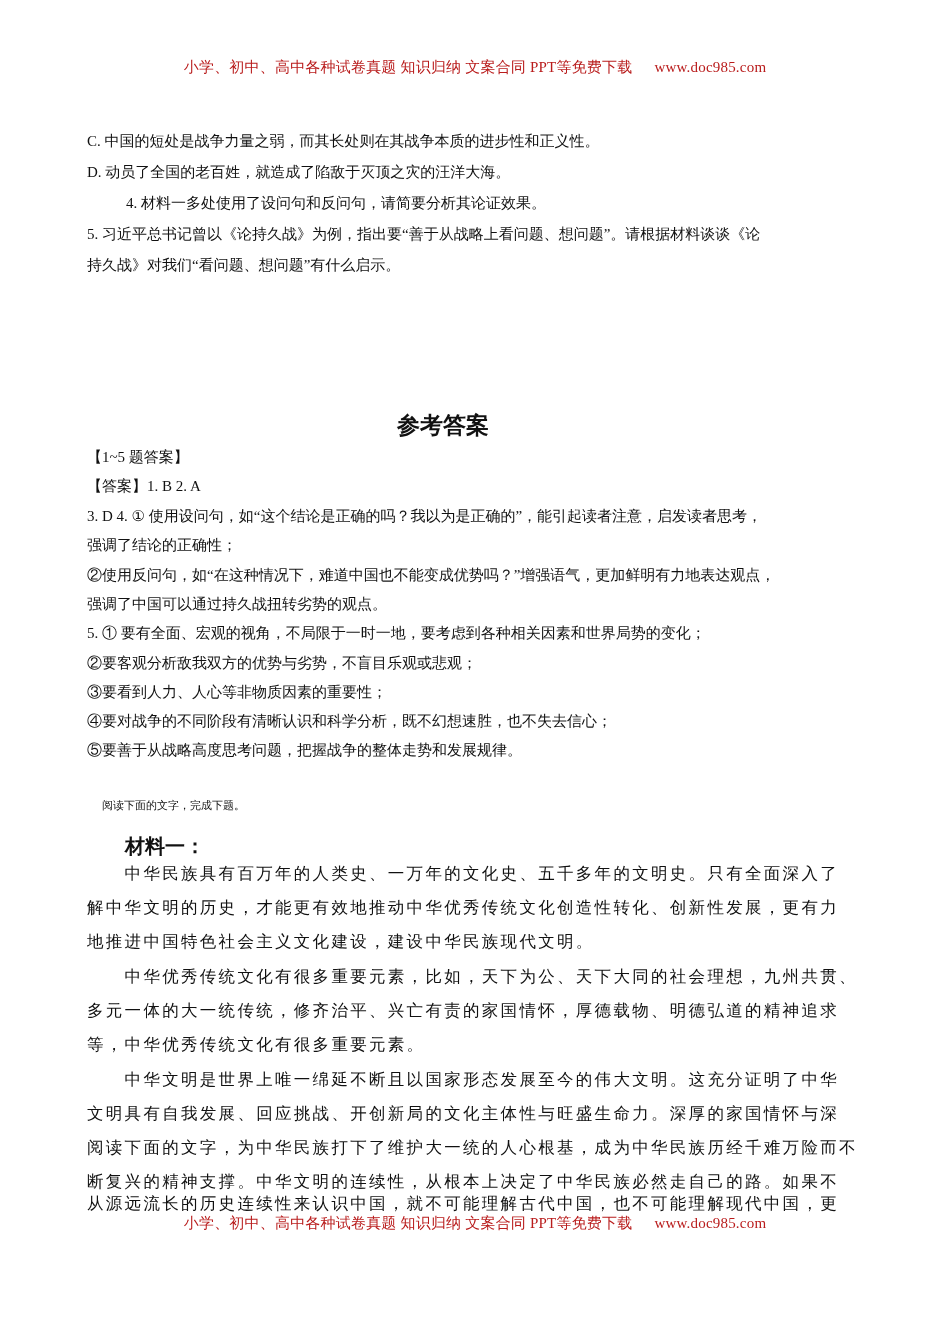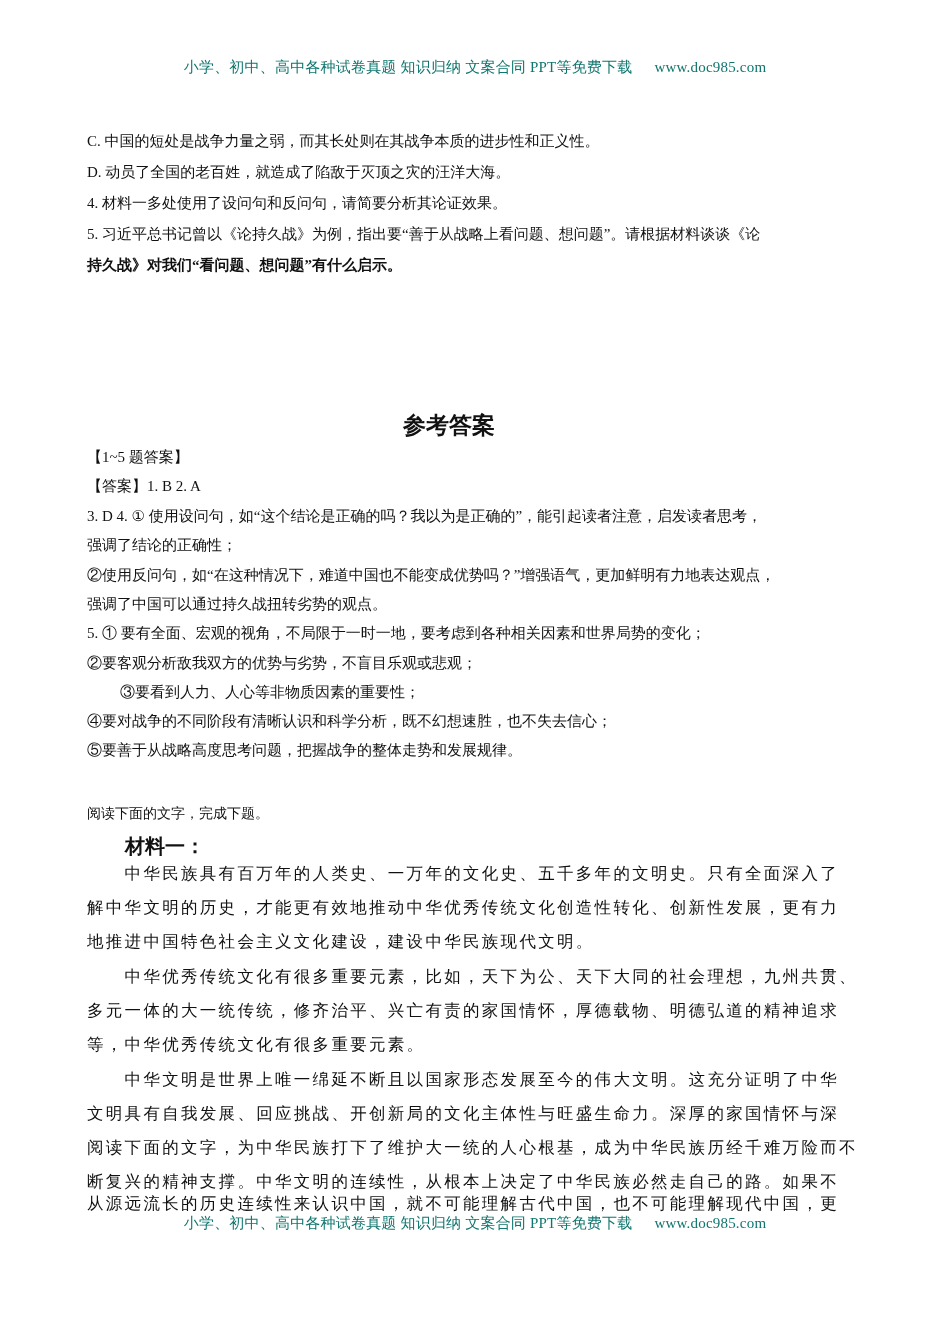--- a/index.html
+++ b/index.html
@@ -3,59 +3,59 @@
   <meta charset="utf-8">
   <style>
     html, body { margin: 0; padding: 0; background: #ffffff; }
     body {
       width: 950px; height: 1344px; position: relative; overflow: hidden;
       font-family: "Liberation Serif", "DejaVu Serif", serif;
       color: #111;
     }
     .hdr {
       position: absolute; left: 0; width: 950px; text-align: center;
-      font-size: 15px; color: #0f766e; letter-spacing: 0.2px;
+      font-size: 15px; color: #b91c1c; letter-spacing: 0.2px;
     }
     .hdr .url { margin-left: 22px; }
     .line { position: absolute; left: 87px; font-size: 15px; white-space: nowrap; }
     .title {
-      position: absolute; left: 16px; width: 866px; top: 410px; text-align: center;
+      position: absolute; left: 10px; width: 866px; top: 410px; text-align: center;
       font-family: "DejaVu Sans", sans-serif; font-weight: bold; font-size: 23px;
     }
     .wide {
       position: absolute; left: 87px; font-size: 16.5px; white-space: nowrap;
       letter-spacing: 2.3px;
     }
-    .lead { position: absolute; left: 87px; font-size: 14px; white-space: nowrap; margin-top: 7px; }
+    .lead { position: absolute; left: 102px; font-size: 11px; white-space: nowrap; }
     .bold { font-weight: bold; font-family: "DejaVu Sans", sans-serif; font-size: 20px; }
   </style>
 </head>
 <body>
 
 <div class="hdr" style="top:58px;">
   <span>小学、初中、高中各种试卷真题 知识归纳 文案合同 PPT等免费下载</span><span class="url">www.doc985.com</span>
 </div>
 
 <div class="line" style="top:132px;">C. 中国的短处是战争力量之弱，而其长处则在其战争本质的进步性和正义性。</div>
 <div class="line" style="top:163px;">D. 动员了全国的老百姓，就造成了陷敌于灭顶之灾的汪洋大海。</div>
-<div class="line" style="top:194px;">4. 材料一多处使用了设问句和反问句，请简要分析其论证效果。</div>
+<div class="line" style="top:194px;margin-left:39px;">4. 材料一多处使用了设问句和反问句，请简要分析其论证效果。</div>
 <div class="line" style="top:225px;">5. 习近平总书记曾以《论持久战》为例，指出要“善于从战略上看问题、想问题”。请根据材料谈谈《论</div>
-<div class="line" style="top:256px;font-weight:bold;">持久战》对我们“看问题、想问题”有什么启示。</div>
+<div class="line" style="top:256px;">持久战》对我们“看问题、想问题”有什么启示。</div>
 
 <div class="title">参考答案</div>
 
 <div class="line" style="top:448px;">【1~5 题答案】</div>
 <div class="line" style="top:477px;">【答案】1. B    2. A</div>
 <div class="line" style="top:507px;">3. D    4. ① 使用设问句，如“这个结论是正确的吗？我以为是正确的”，能引起读者注意，启发读者思考，</div>
 <div class="line" style="top:536px;">强调了结论的正确性；</div>
 <div class="line" style="top:566px;">②使用反问句，如“在这种情况下，难道中国也不能变成优势吗？”增强语气，更加鲜明有力地表达观点，</div>
 <div class="line" style="top:595px;">强调了中国可以通过持久战扭转劣势的观点。</div>
 <div class="line" style="top:624px;">5. ① 要有全面、宏观的视角，不局限于一时一地，要考虑到各种相关因素和世界局势的变化；</div>
 <div class="line" style="top:654px;">②要客观分析敌我双方的优势与劣势，不盲目乐观或悲观；</div>
-<div class="line" style="top:683px;margin-left:33px;">③要看到人力、人心等非物质因素的重要性；</div>
+<div class="line" style="top:683px;">③要看到人力、人心等非物质因素的重要性；</div>
 <div class="line" style="top:712px;">④要对战争的不同阶段有清晰认识和科学分析，既不幻想速胜，也不失去信心；</div>
 <div class="line" style="top:741px;">⑤要善于从战略高度思考问题，把握战争的整体走势和发展规律。</div>
 
 <div class="lead" style="top:798px;">阅读下面的文字，完成下题。</div>
 <div class="line bold" style="top:833px; left:125px;">材料一：</div>
 
 <div class="wide" style="top:863px;font-family:Liberation Serif, serif;">　　中华民族具有百万年的人类史、一万年的文化史、五千多年的文明史。只有全面深入了</div>
 <div class="wide" style="top:897px;">解中华文明的历史，才能更有效地推动中华优秀传统文化创造性转化、创新性发展，更有力</div>
 <div class="wide" style="top:931px;">地推进中国特色社会主义文化建设，建设中华民族现代文明。</div>
 <div class="wide" style="top:966px;">　　中华优秀传统文化有很多重要元素，比如，天下为公、天下大同的社会理想，九州共贯、</div>

